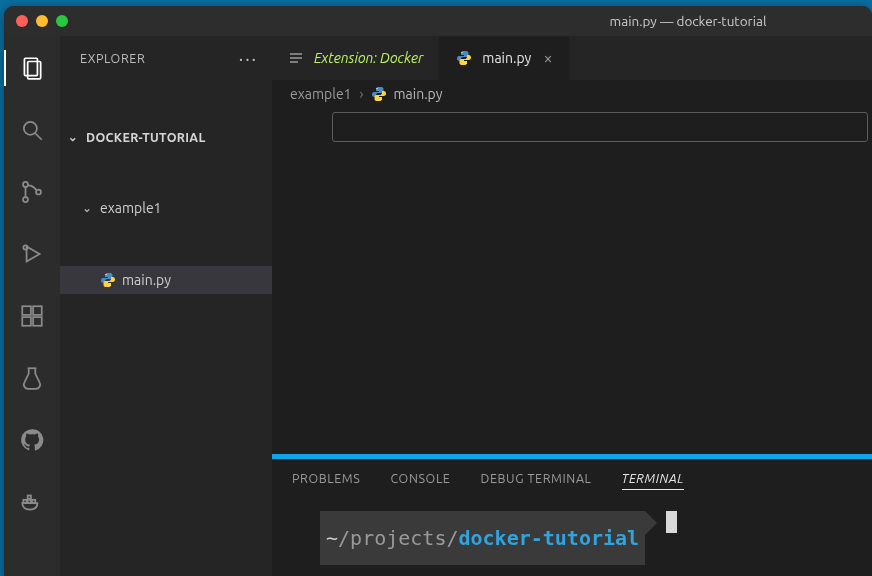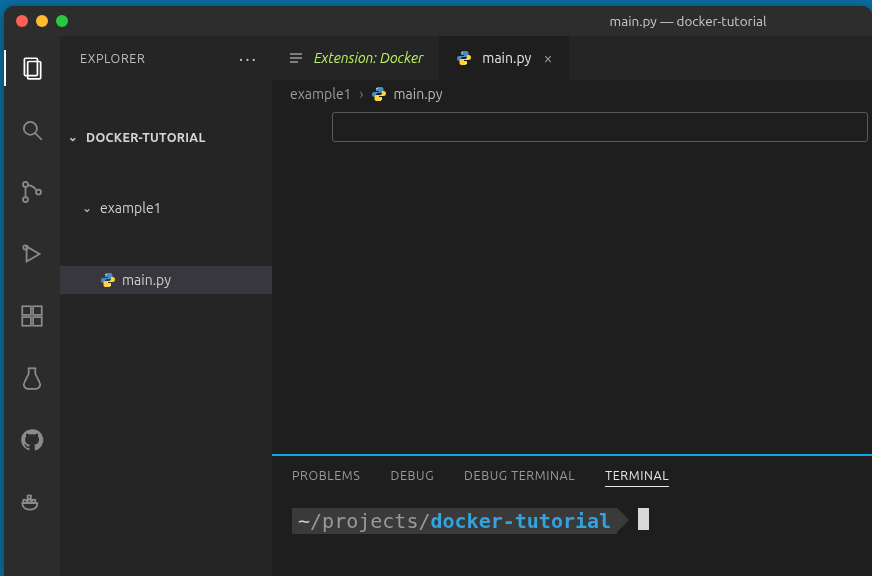--- a/index.html
+++ b/index.html
@@ -63,27 +63,27 @@
   .crumbs .sep { color:#777; }
   .crumbs .file { display:flex; align-items:center; gap:6px; color:#b9b9b9; }
 
   .editor-body { flex:1; position:relative; }
   .input-outline {
     position:absolute; left:60px; right:4px; top:4px; height:30px;
     border:1px solid #5a5a5a; border-radius:3px;
   }
 
   
-  .panel { border-top:2px solid #0ea5e9; background:#1e1e1e; display:flex; flex-direction:column; height:122px; }
+  .panel { border-top:5px solid #0ea5e9; background:#1e1e1e; display:flex; flex-direction:column; height:122px; }
   .panel-tabs { height:42px; display:flex; align-items:center; gap:30px; padding:0 20px; font-size:12.5px; letter-spacing:.6px; color:#9a9a9a; }
   .ptab { cursor:pointer; padding-bottom:4px; }
-  .ptab.active { color:#e6e6e6; border-bottom:1px solid #e6e6e6; }
+  .ptab.active { color:#e6e6e6; border-bottom:1px solid #e6e6e6;font-style:italic; }
 
   .terminal { flex:1; padding:10px 20px 0 20px; font-family: "Menlo","Consolas",monospace; font-size:20px; color:#e8e8e8; white-space:pre; display:flex; align-items:flex-start; }
-  .term-path-bg { background:#3a3a3a; padding:1px 6px; }
+  .term-path-bg { background:#3a3a3a; padding:15px 6px;margin-left:28px; }
   .term-tilde { color:#d0d0d0; }
   .term-proj { color:#9a9a9a; }
   .term-dir { color:#33a3dd; font-weight:600; }
   .term-sep { display:inline-block; width:0; height:0; border-top:12px solid transparent; border-bottom:12px solid transparent; border-left:12px solid #3a3a3a; vertical-align:middle; margin-right:8px; }
   .term-cmd { color:#e0e0e0; }
   .term-cd { color:#b9b9b9; }
   .cursor-block { display:inline-block; width:11px; height:22px; background:#d9d9d9; vertical-align:middle; margin-left:1px; }
 </style>
 </head>
 <body>
@@ -230,21 +230,21 @@
         </span>
       </div>
 
       <div class="editor-body">
         <div class="input-outline"></div>
       </div>
 
       <div class="panel">
         <div class="panel-tabs">
           <span class="ptab">PROBLEMS</span>
-          <span class="ptab">DEBUG</span>
+          <span class="ptab">CONSOLE</span>
           <span class="ptab">DEBUG TERMINAL</span>
           <span class="ptab active">TERMINAL</span>
         </div>
         <div class="terminal">
           <span class="term-path-bg"><span class="term-tilde">~</span><span class="term-proj">/projects/</span><span class="term-dir">docker-tutorial</span></span><span class="term-sep"></span><span class="cursor-block"></span>
         </div>
       </div>
 
     </div>
 

